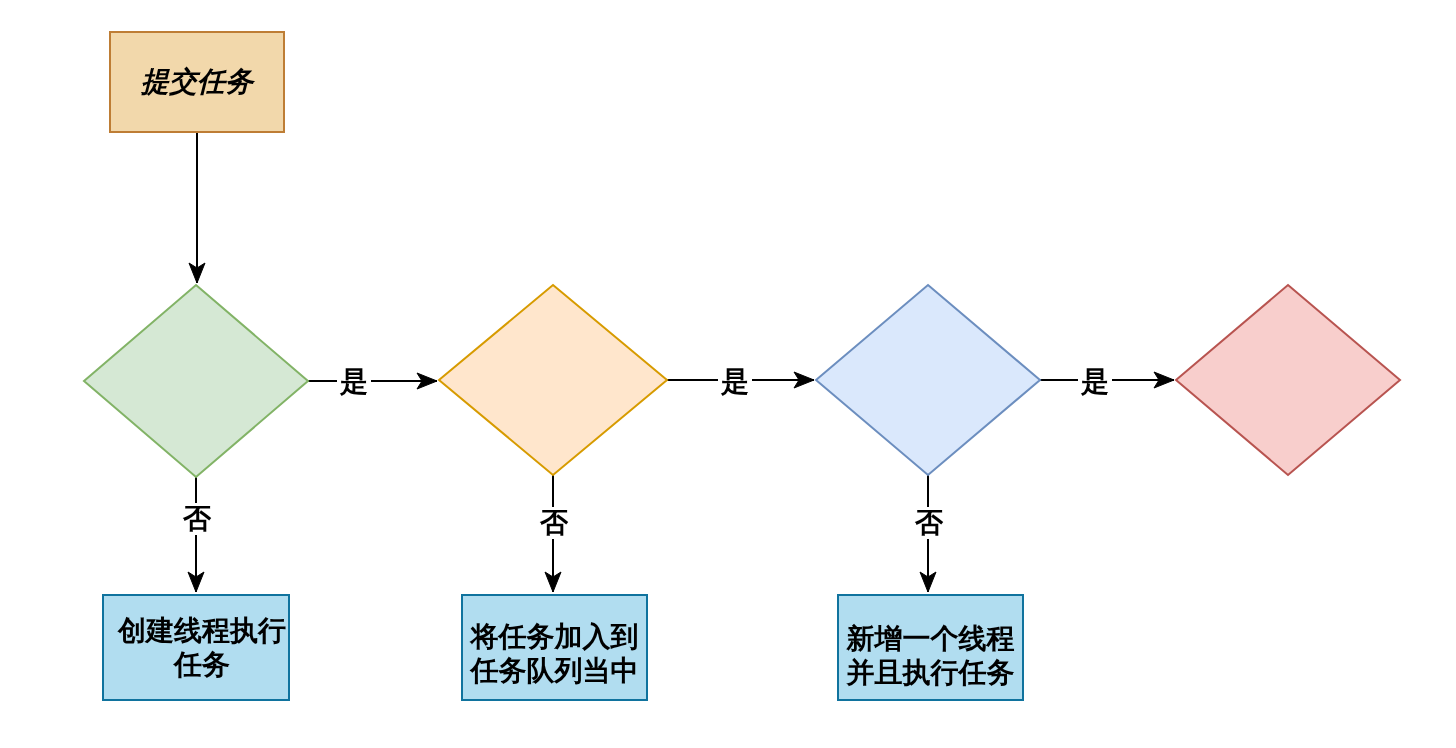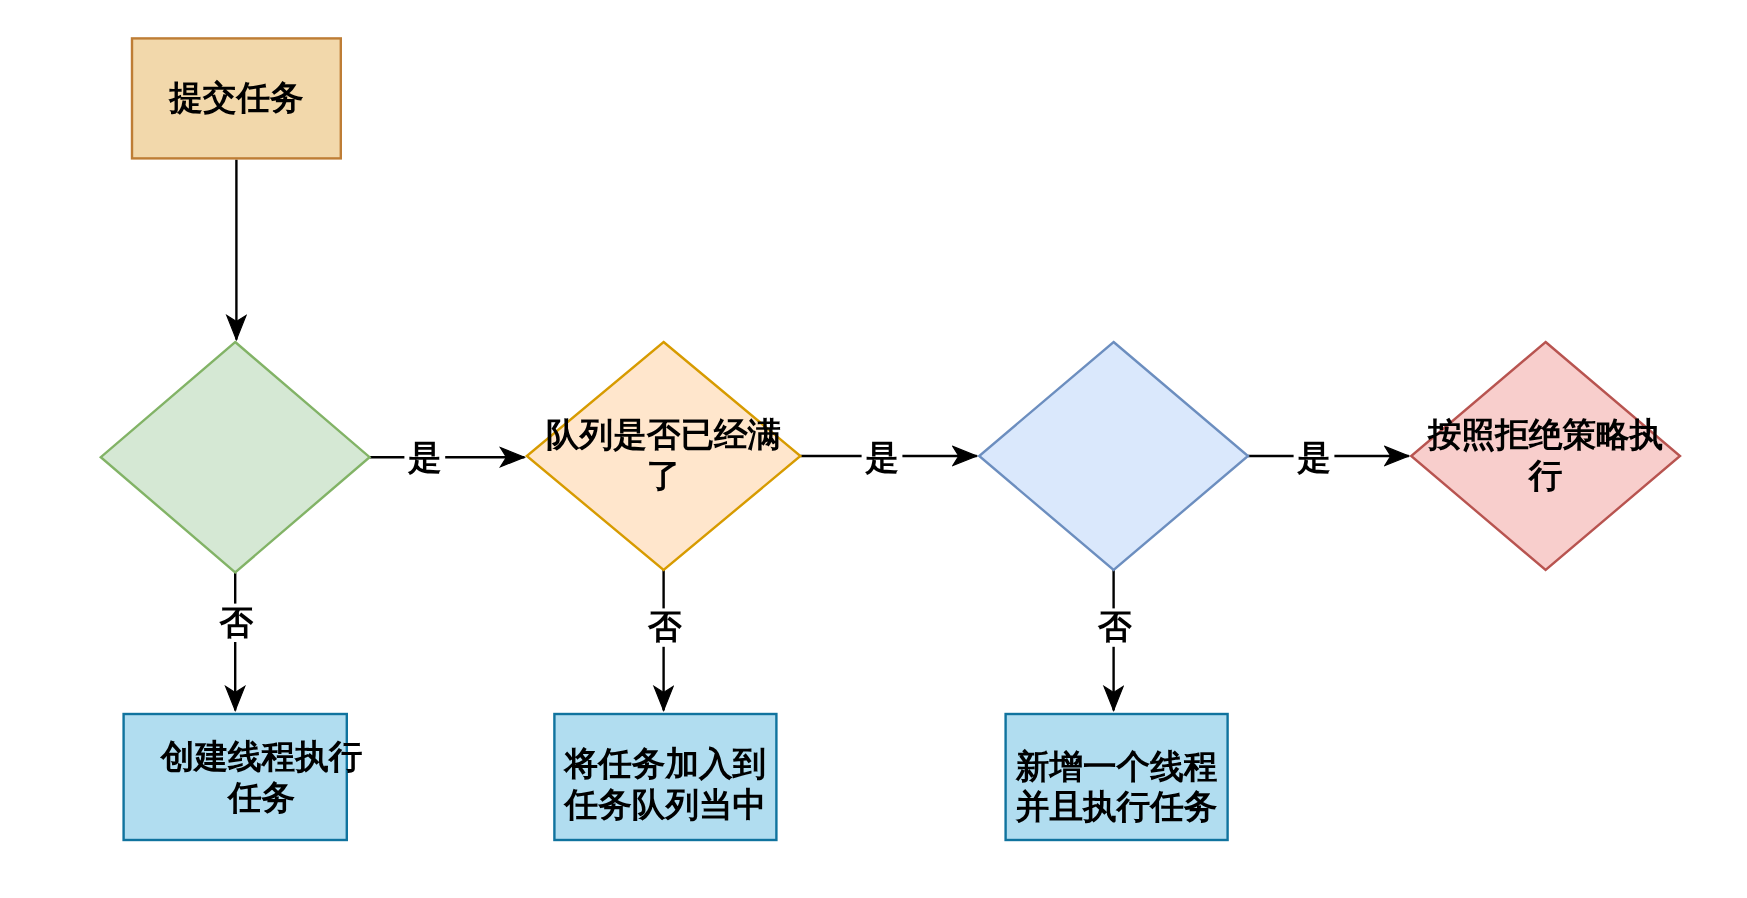--- a/index.html
+++ b/index.html
@@ -70,26 +70,22 @@
     <rect x="110" y="32" width="174" height="100" stroke-width="2" fill="#F2D8AB" stroke="#BE7D35"></rect>
     <polygon points="196,285 308,381 196,477 84,381" stroke-width="2" fill="#D5E8D4" stroke="#82B366"></polygon>
     <polygon points="553,285 667,380 553,475 439,380" stroke-width="2" fill="#FFE6CC" stroke="#D79B00"></polygon>
     <polygon points="928,285 1040,380 928,475 816,380" stroke-width="2" fill="#DAE8FC" stroke="#6C8EBF"></polygon>
     <polygon points="1288,285 1400,380 1288,475 1176,380" stroke-width="2" fill="#F8CECC" stroke="#B85450"></polygon>
     <rect x="103" y="595" width="186" height="105" stroke-width="2" fill="#B1DDF0" stroke="#10739E"></rect>
     <rect x="462" y="595" width="185" height="105" stroke-width="2" fill="#B1DDF0" stroke="#10739E"></rect>
     <rect x="838" y="595" width="185" height="105" stroke-width="2" fill="#B1DDF0" stroke="#10739E"></rect>
   </svg>
 
-  <div class="node-label" style="left:110px; top:32px; width:174px; height:100px;">提交任务</div>
-  <div class="node-label" style="left:443px; top:285px; width:220px; height:190px;">队列是否已经满
-了</div>
-  <div class="node-label" style="left:1178px; top:285px; width:220px; height:190px;">按照拒绝策略执
-行</div>
-  <div class="node-label" style="left:106px; top:595px; width:224px; height:105px;">创建线程执行
+  <div class="node-label" style="left:110px; top:32px; width:174px; height:100px;font-style:italic;">提交任务</div>
+  <div class="node-label" style="left:90px; top:595px; width:224px; height:105px;">创建线程执行
 任务</div>
   <div class="node-label" style="left:462px; top:595px; width:185px; height:118px;">将任务加入到
 任务队列当中</div>
   <div class="node-label" style="left:838px; top:595px; width:185px; height:121px;">新增一个线程
 并且执行任务</div>
 
   <div class="edge-label" style="left:337px; top:366px; width:34px; height:32px;">是</div>
   <div class="edge-label" style="left:180px; top:503px; width:34px; height:32px;">否</div>
   <div class="edge-label" style="left:718px; top:366px; width:34px; height:32px;">是</div>
   <div class="edge-label" style="left:537px; top:507px; width:34px; height:32px;">否</div>

